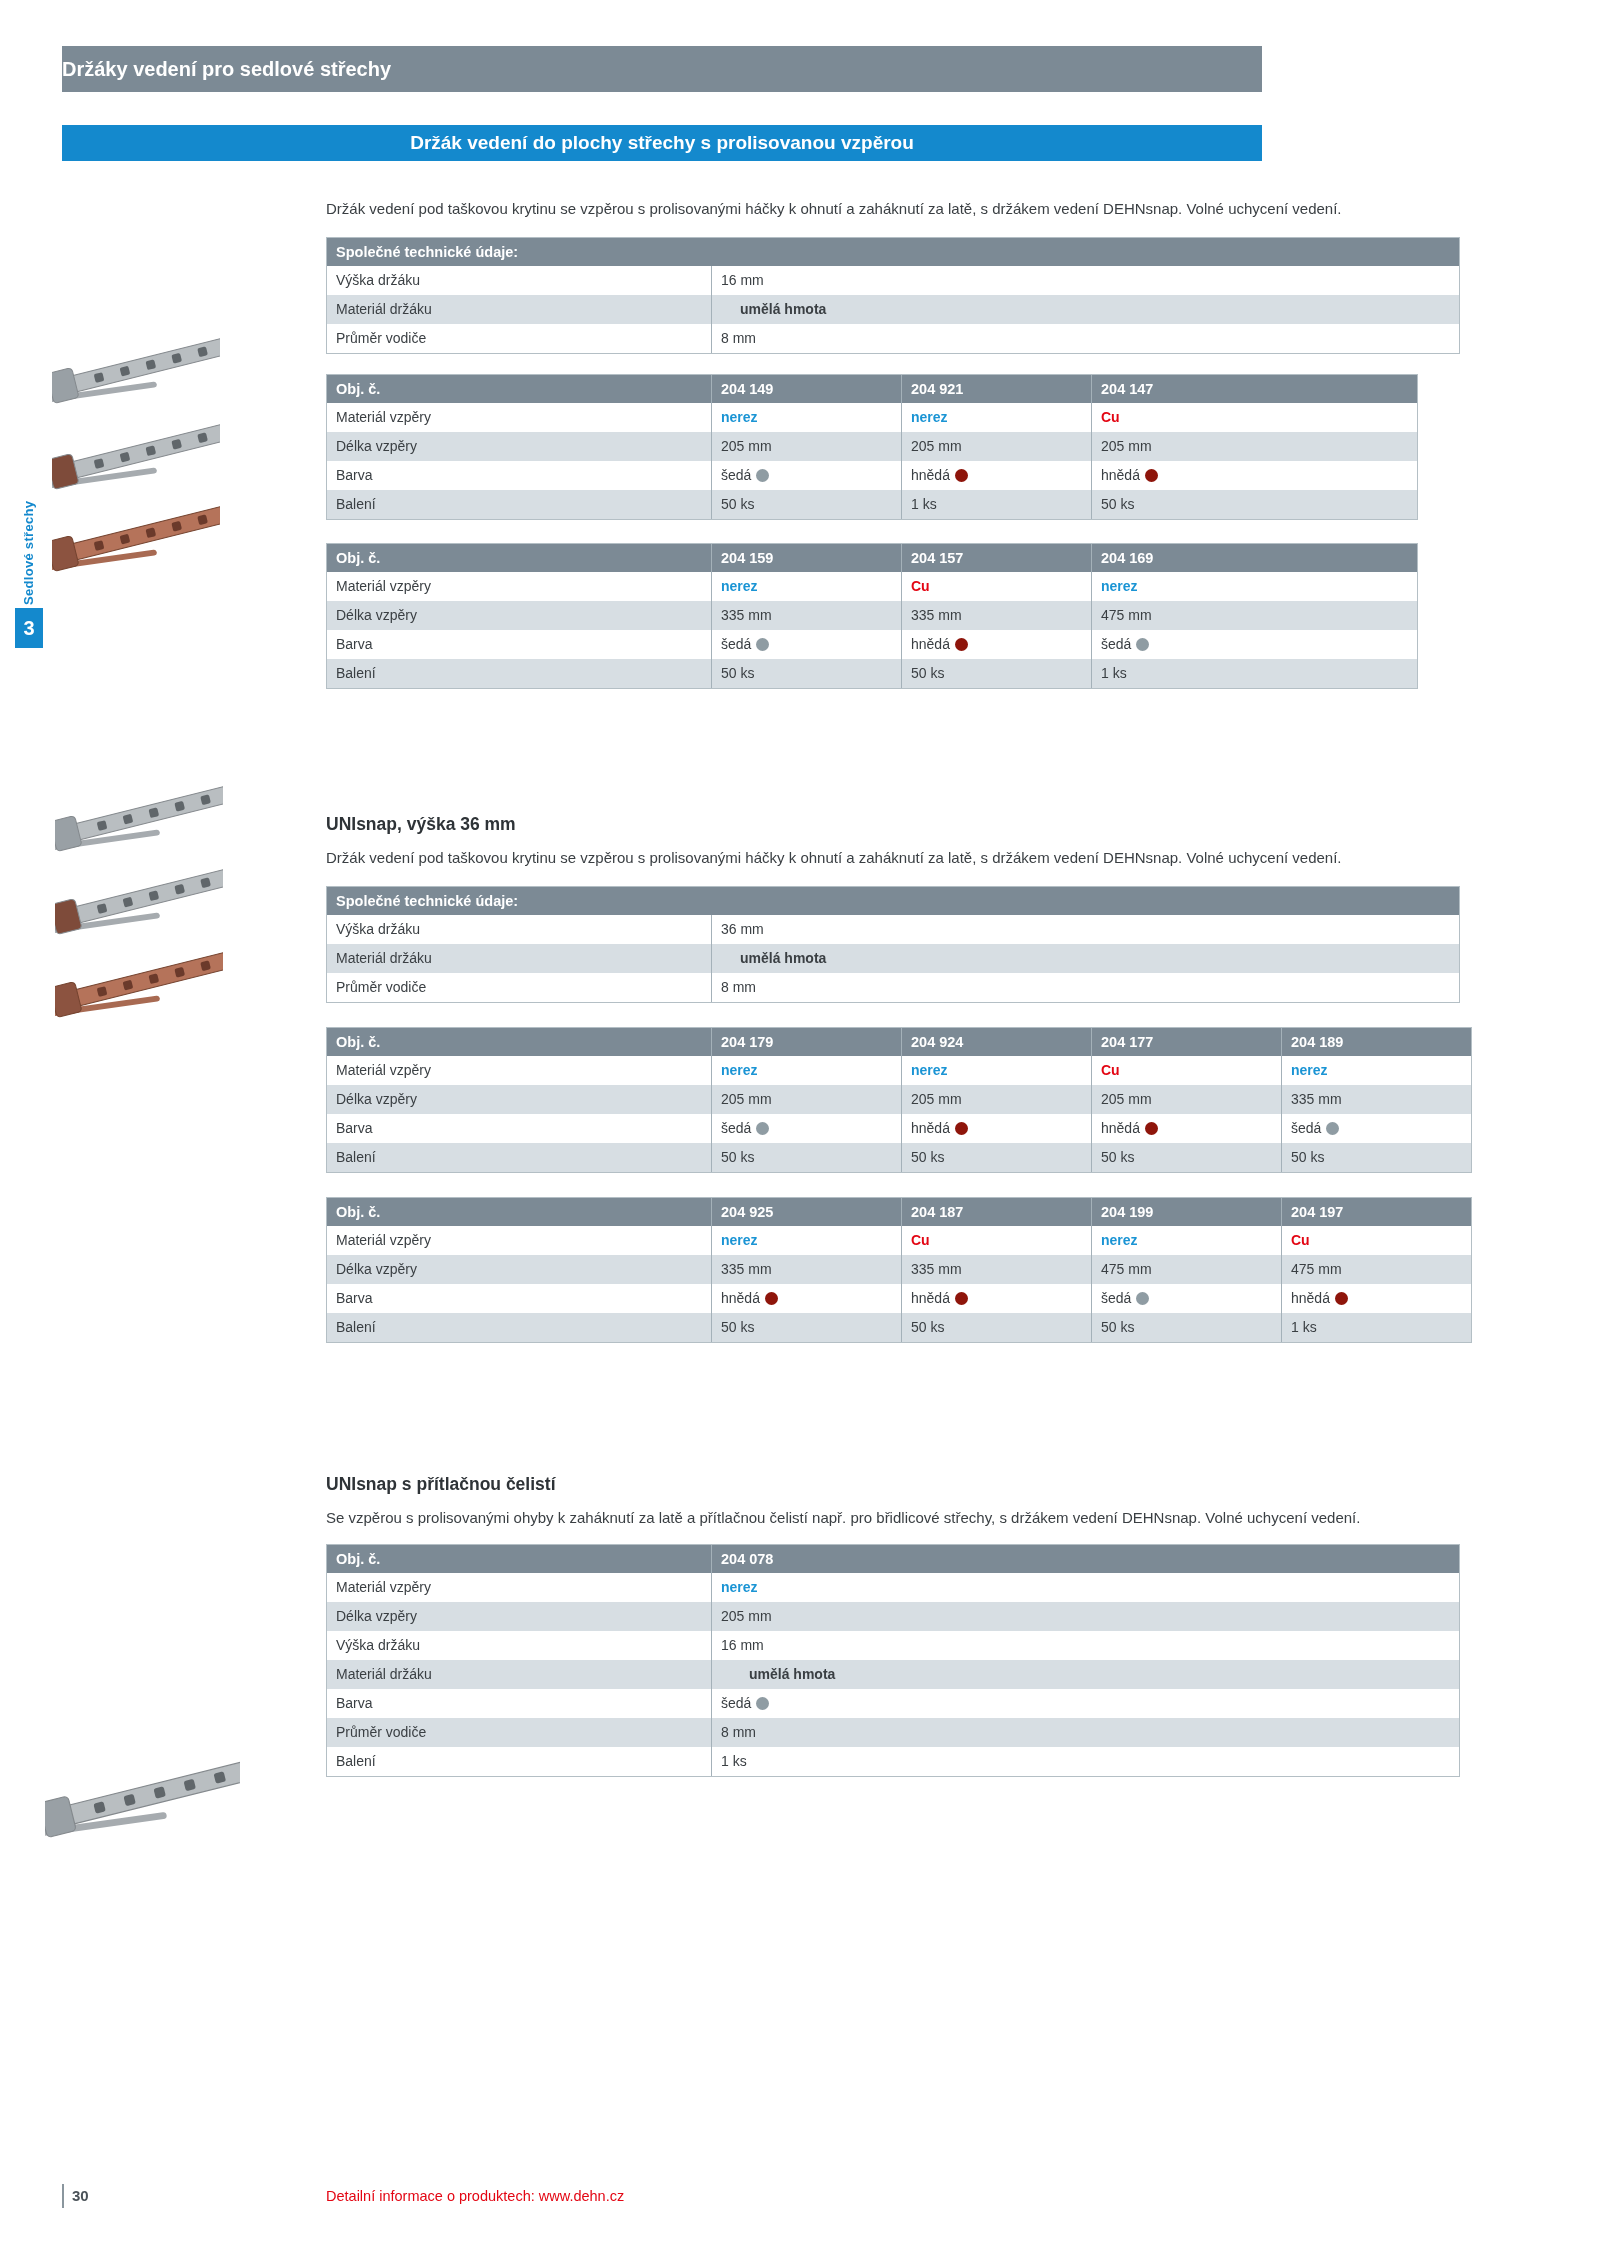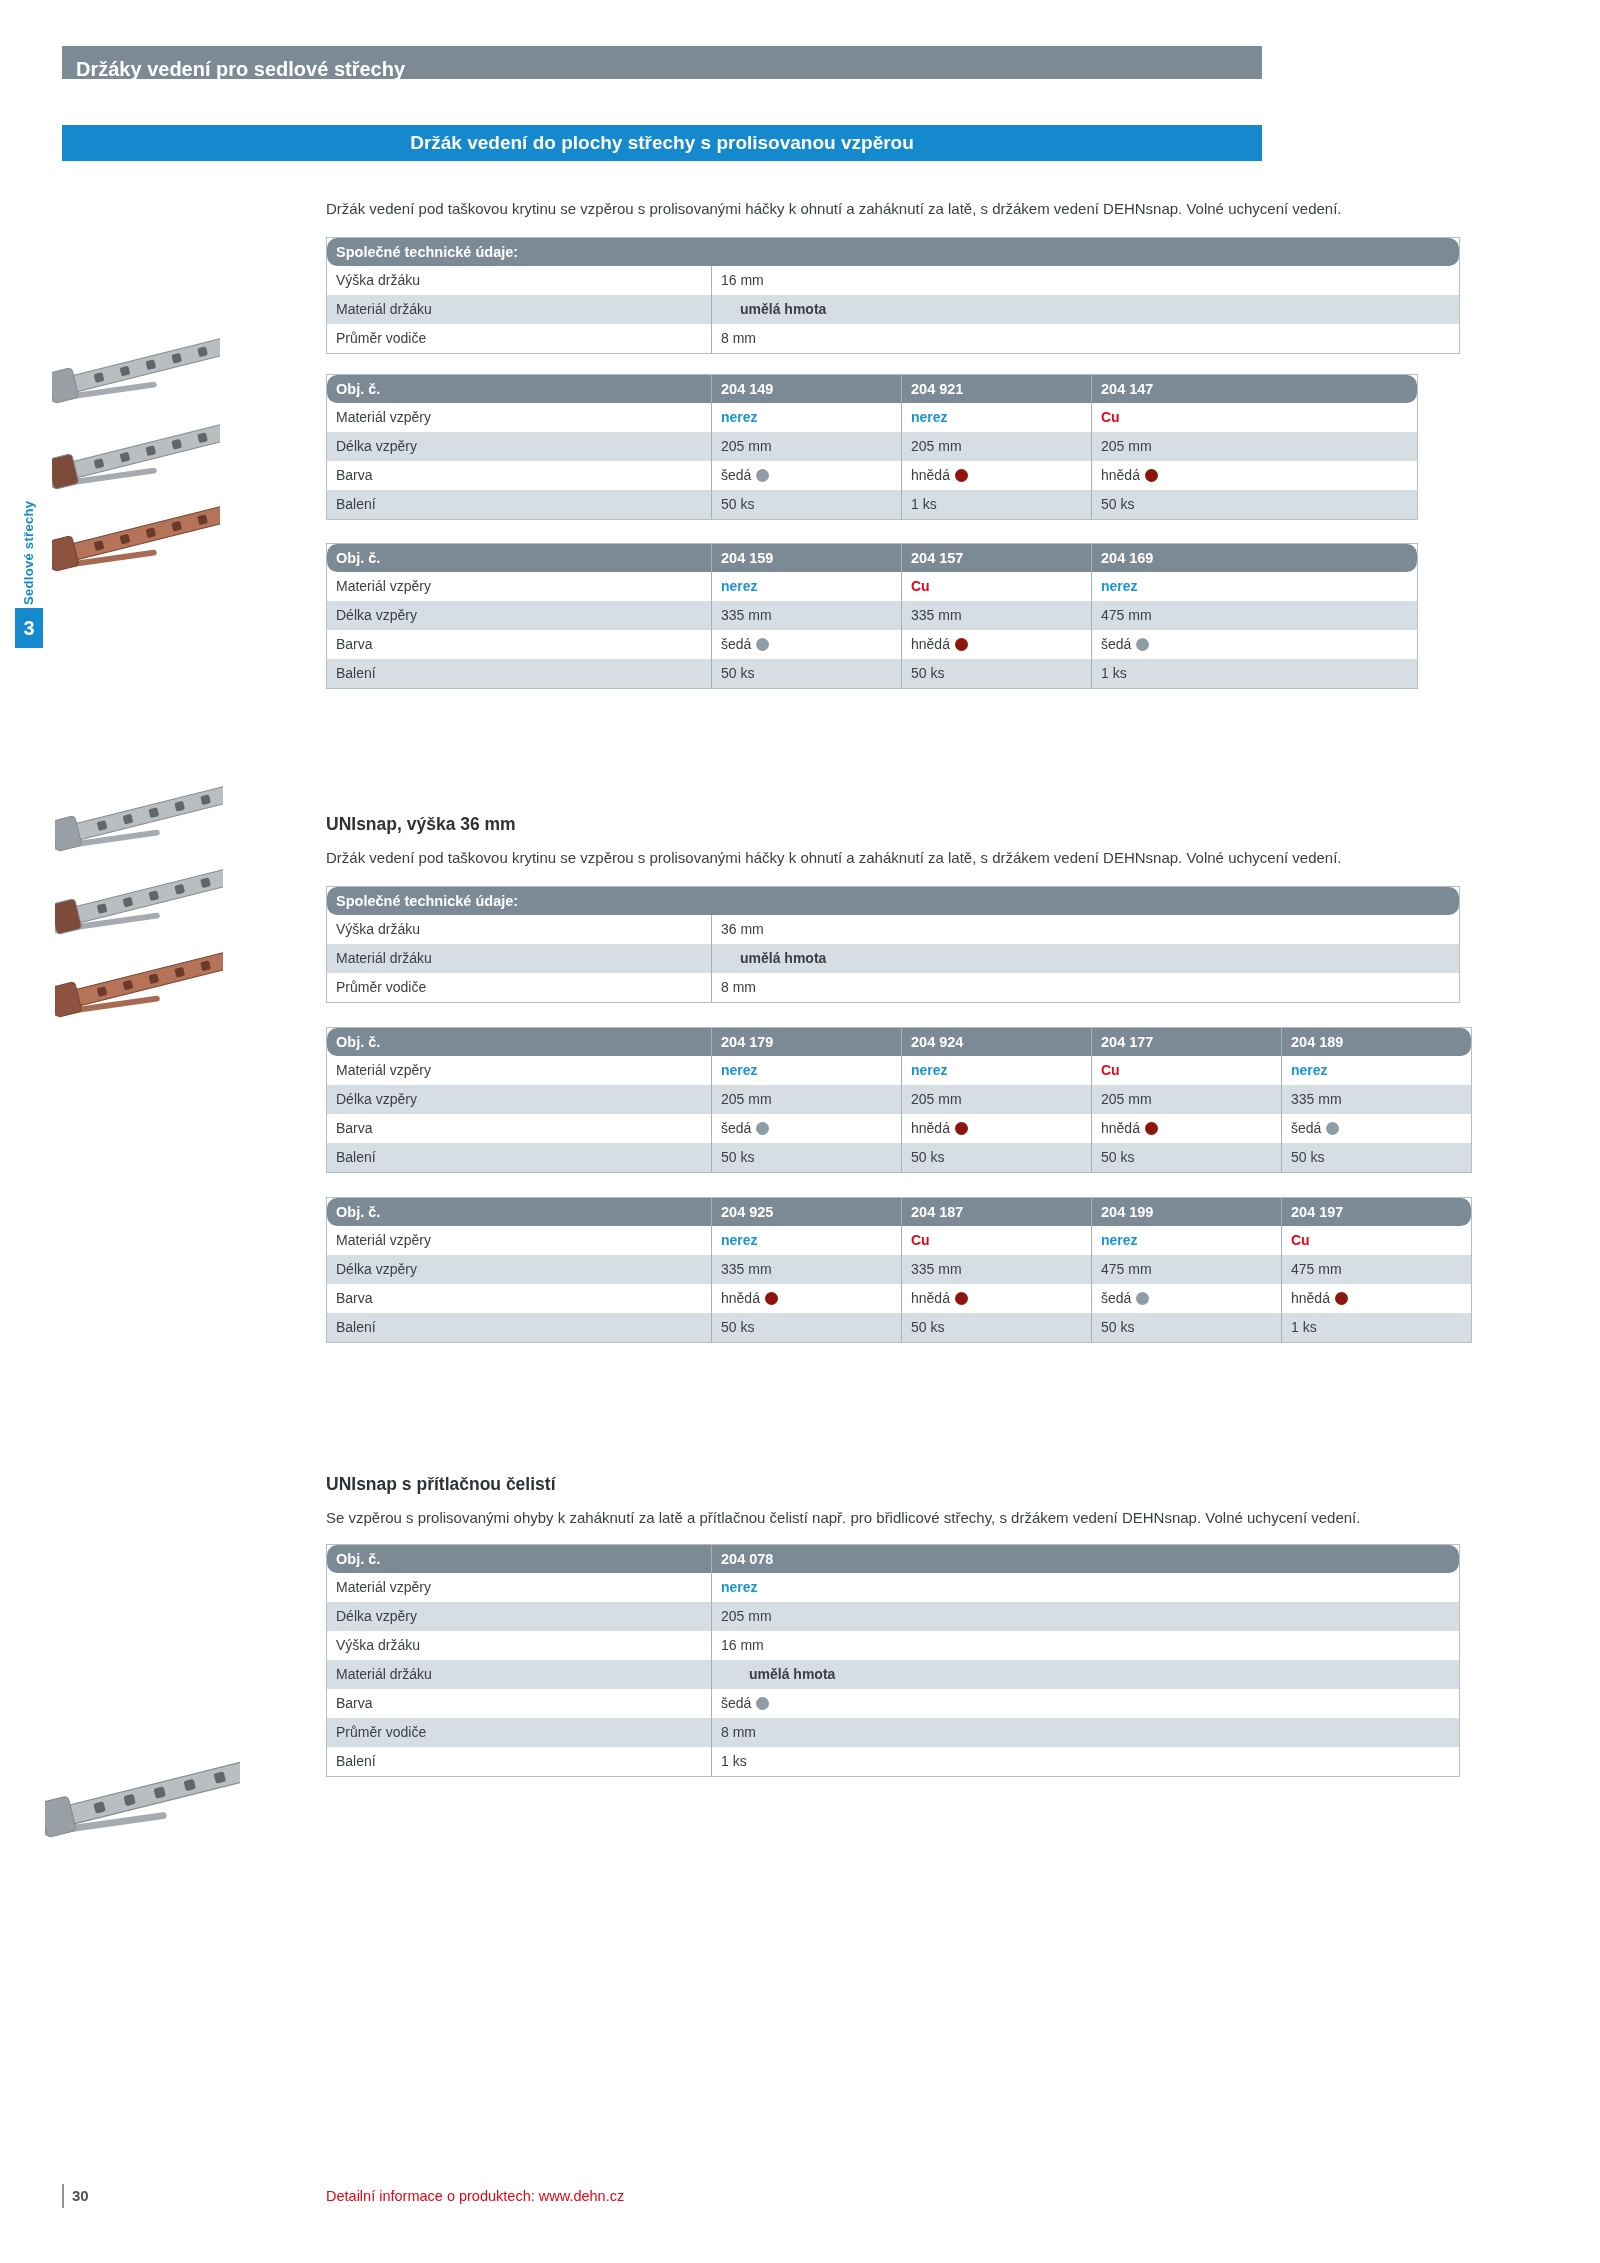--- a/index.html
+++ b/index.html
@@ -8,36 +8,36 @@
     --rowlight:#d7dee3;
     --steel:#1a94d4;
     --red:#e30613;
     --ink:#3a3f43;
   }
   html,body{margin:0;padding:0;background:#fff;}
   body{font-family:"Liberation Sans", sans-serif;color:var(--ink);}
   .page{position:relative;width:1600px;height:2263px;background:#fff;overflow:hidden;}
 
   
-  .topbar{position:absolute;left:62px;top:46px;width:1200px;height:33px;background:var(--gray);
-          color:#fff;font-weight:bold;font-size:20px;line-height:46px;padding-left:14px;box-sizing:border-box;}
+  .topbar{position:absolute;left:62px;top:46px;width:1200px;height:46px;background:var(--gray);
+          color:#fff;font-weight:bold;font-size:20px;line-height:46px;box-sizing:border-box;}
   .bluebar{position:absolute;left:62px;top:125px;width:1200px;height:36px;background:var(--blue);
            color:#fff;font-weight:bold;font-size:19px;line-height:36px;text-align:center;}
 
   
   #content{position:absolute;left:326px;top:186px;width:1148px;}
   .intro{margin:0;font-size:15px;line-height:21px;color:var(--ink);}
   .sec-title{font-size:17.5px;font-weight:bold;color:#2e3337;line-height:22px;}
   .sec-desc{margin:10px 0 0 0;width:1134px;font-size:15px;line-height:25px;text-align:justify;color:var(--ink);}
 
   
   .tbl{box-sizing:border-box;border:1px solid #b4bfc5;background:#fff;}
   .row{display:flex;height:29px;line-height:29px;background:#fff;font-size:14px;}
   .row.alt{background:var(--rowlight);}
-  .row.head{height:28px;line-height:28px;background:var(--gray);border-radius:10px;}
+  .row.head{height:28px;line-height:28px;background:var(--gray);}
   .row.head .cell{color:#fff;font-weight:bold;font-size:14.5px;}
   .cell{box-sizing:border-box;padding-left:9px;overflow:hidden;white-space:nowrap;}
   .cell.lab{flex:0 0 384px;}
   .cell.val{border-left:1px solid #a4b1b9;}
   .cell.flex1{flex:1 1 0;}
   .full{padding-left:9px;}
   .steel{color:var(--steel);font-weight:bold;}
   .copper{color:var(--red);font-weight:bold;}
   .bold{font-weight:bold;padding-left:28px;}
   .dot{display:inline-block;width:13px;height:13px;border-radius:50%;margin-left:5px;vertical-align:-2px;}

